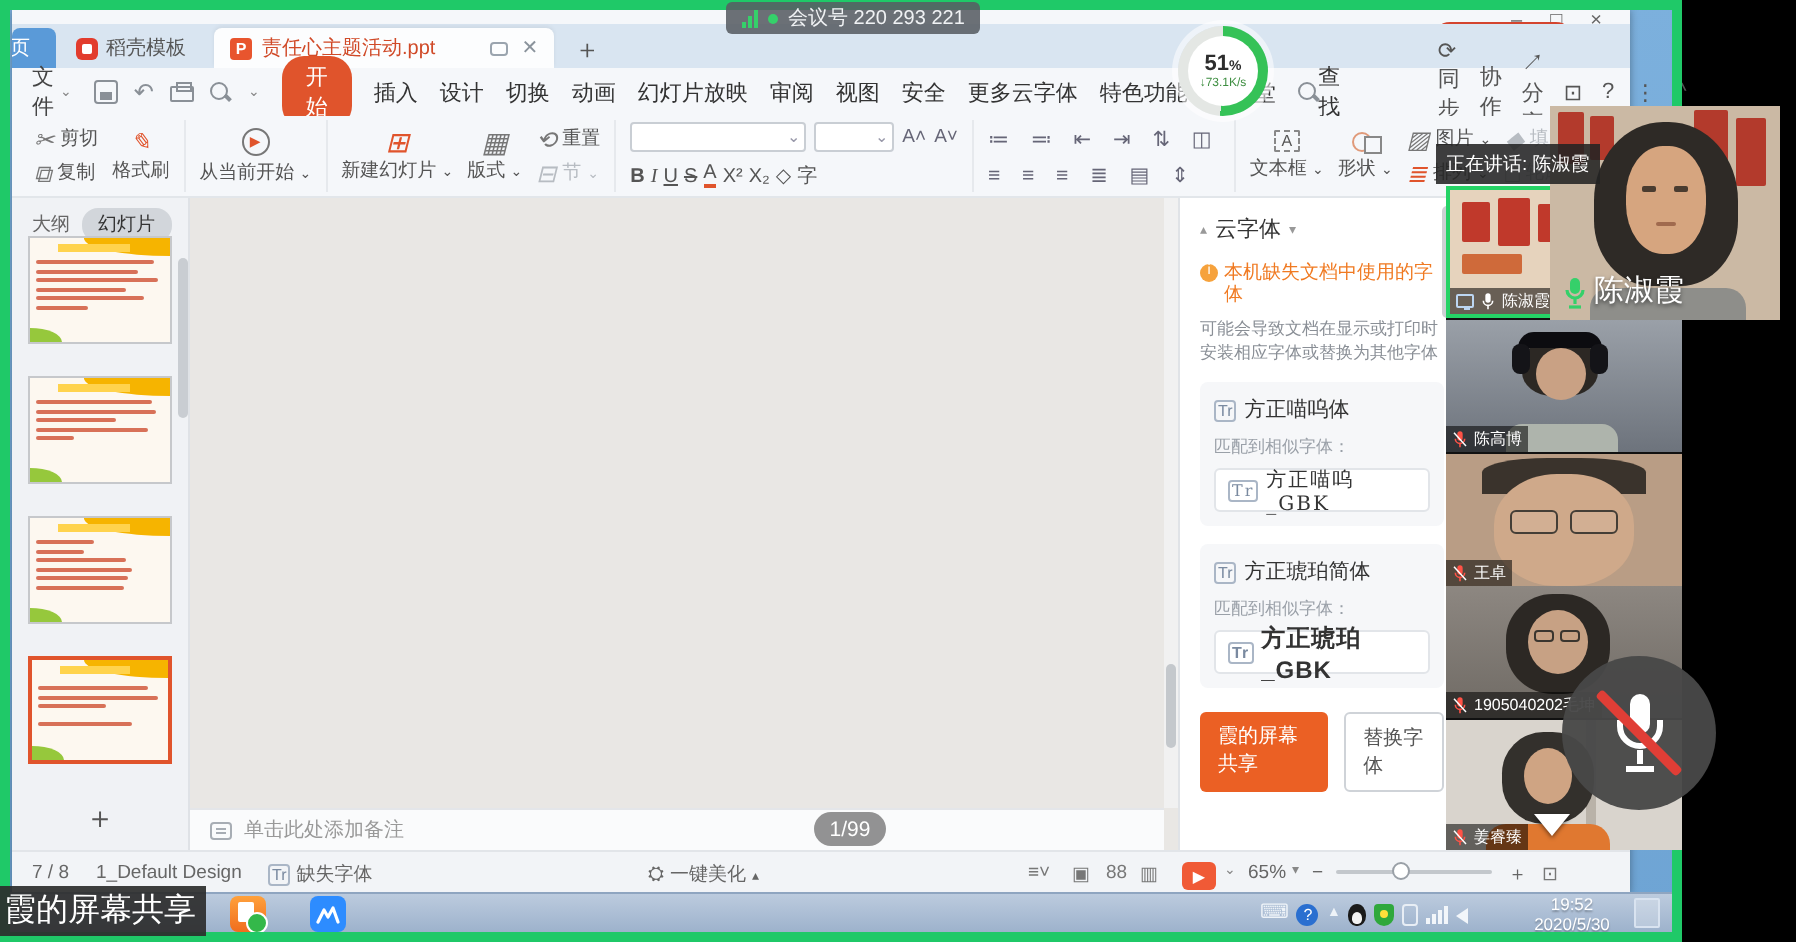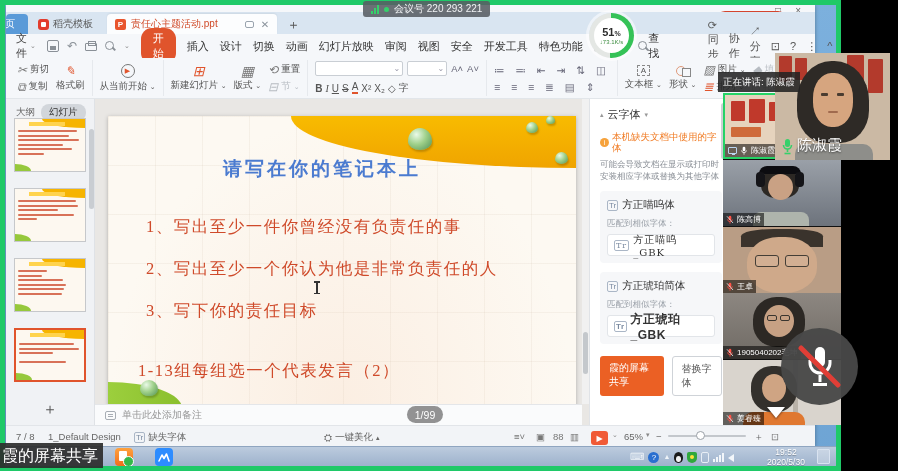--- a/index.html
+++ b/index.html
@@ -112,21 +112,21 @@
   .cv-thumb{position:absolute;right:1px;bottom:30px;width:5px;height:42px;background:#c4c8cc;border-radius:3px;}
 
   .notesbar{position:absolute;left:0;right:7px;bottom:0;height:21px;background:#fafbfc;border-top:1px solid #e4e6e9;display:flex;align-items:center;gap:6px;padding:0 10px;color:#999;font-size:10px;}
   .note-ico{width:11px;height:9px;border:1px solid #a7adb4;border-radius:2px;position:relative;}
   .note-ico:before{content:"";position:absolute;left:2px;top:2px;right:2px;height:1px;background:#a7adb4;box-shadow:0 2px 0 #a7adb4;}
   .pagebadge{position:absolute;left:312px;top:1px;height:17px;min-width:36px;background:rgba(60,60,60,.55);border-radius:9px;color:#fff;font-size:10.5px;display:flex;align-items:center;justify-content:center;padding:0 6px;}
 
   .fontspanel{position:absolute;left:583px;top:94px;width:226px;bottom:22px;background:#fff;border-left:1px solid #e0e3e7;font-size:10px;color:#333;}
   .fp-inner{position:absolute;left:0;top:0;width:138px;bottom:0;padding:8px 6px 0 10px;}
   .fp-head{display:flex;align-items:center;gap:4px;font-size:11px;color:#333;}
-  .fp-warn{margin-top:9px;color:#f07a22;font-size:9.5px;display:flex;gap:3px;align-items:center;line-height:1.2;}
+  .fp-warn{margin-top:9px;color:#f07a22;font-size:9.5px;display:flex;gap:3px;align-items:flex-start;line-height:1.2;}
   .fp-warn .i{flex:none;width:9px;height:9px;border-radius:50%;background:#f6a23c;color:#fff;font-size:7px;display:flex;align-items:center;justify-content:center;margin-top:1px;}
   .fp-desc{color:#8a8f96;font-size:8.5px;line-height:1.45;margin-top:4px;white-space:nowrap;overflow:hidden;}
   .fcard{background:#f6f7f9;border-radius:4px;padding:7px 7px;margin-top:9px;}
   .fcard .nm{display:flex;align-items:center;gap:4px;font-size:10.5px;color:#333;}
   .tt{color:#7a8aa0;font-size:8px;border:1px solid #aab6c6;border-radius:2px;padding:0 1px;line-height:9px;}
   .fcard .lbl{color:#9aa0a8;font-size:8.5px;margin:6px 0 4px;}
   .fmatch{background:#fff;border:1px solid #e2e5e9;border-radius:3px;height:22px;display:flex;align-items:center;gap:4px;padding:0 6px;}
   .fmatch.hand{font-family:"DejaVu Serif",serif;font-size:10px;letter-spacing:1px;}
   .fmatch.bold{font-weight:bold;font-size:12px;letter-spacing:.5px;}
   .fp-btns{display:flex;gap:8px;margin-top:12px;}
@@ -245,21 +245,21 @@
       </span>
       <span class="pill-start">开始</span>
       <span class="mitem">插入</span>
       <span class="mitem">设计</span>
       <span class="mitem">切换</span>
       <span class="mitem">动画</span>
       <span class="mitem">幻灯片放映</span>
       <span class="mitem">审阅</span>
       <span class="mitem">视图</span>
       <span class="mitem">安全</span>
-      <span class="mitem">开发工具</span>
+      <span class="mitem">更多云字体</span>
       <span class="mitem">特色功能</span>
       <span class="mitem">雨课堂</span>
       <span class="find">
           <span class="i12 icon-zoom"></span>
           <span>查找</span>
         </span>
       <span class="mr-icons" style="margin-left:34px">
         <span>⟳ <span>同步</span> <span style="font-size:7px">⌄</span></span>
         <span><span>协作</span></span>
         <span>↗ <span>分享</span></span>
@@ -434,35 +434,20 @@
             <div class="ml" style="width:0"></div>
             <div class="ml" style="width:75%"></div>
         </div>
         <div class="mini-corner"></div>
       </div>
       <div class="lp-scroll"></div>
       <div class="lp-add">＋</div>
     </div>
 
     <div class="canvas">
-      <div class="slide">
-        <div class="band"></div>
-        <div class="corner"></div>
-        <div class="drop" style="left:300px;top:12px;width:24px;height:22px"></div>
-        <div class="drop" style="left:418px;top:6px;width:12px;height:11px"></div>
-        <div class="drop" style="left:438px;top:0px;width:9px;height:8px"></div>
-        <div class="drop" style="left:447px;top:36px;width:13px;height:12px"></div>
-        <div class="drop" style="left:32px;top:264px;width:18px;height:16px"></div>
-        <div class="s-title">请写在你的笔记本上</div>
-        <div class="s-line" style="top:100px">1、写出至少一件你曾经没有负责任的事</div>
-        <div class="s-line" style="top:142px">2、写出至少一个你认为他是非常负责任的人</div>
-        <div class="s-line" style="top:184px">3、写下你的责任目标</div>
-        <div class="s-line" style="top:244px;left:30px">1-13组每组选一个代表发言（2）</div>
-        <div class="ibeam"></div>
-      </div>
       <div class="cv-scroll">
           <div class="cv-thumb"></div>
         </div>
       <div class="notesbar">
         <span class="note-ico"></span>
         <span>单击此处添加备注</span>
         <span class="pagebadge">1/99</span>
       </div>
     </div>
 

